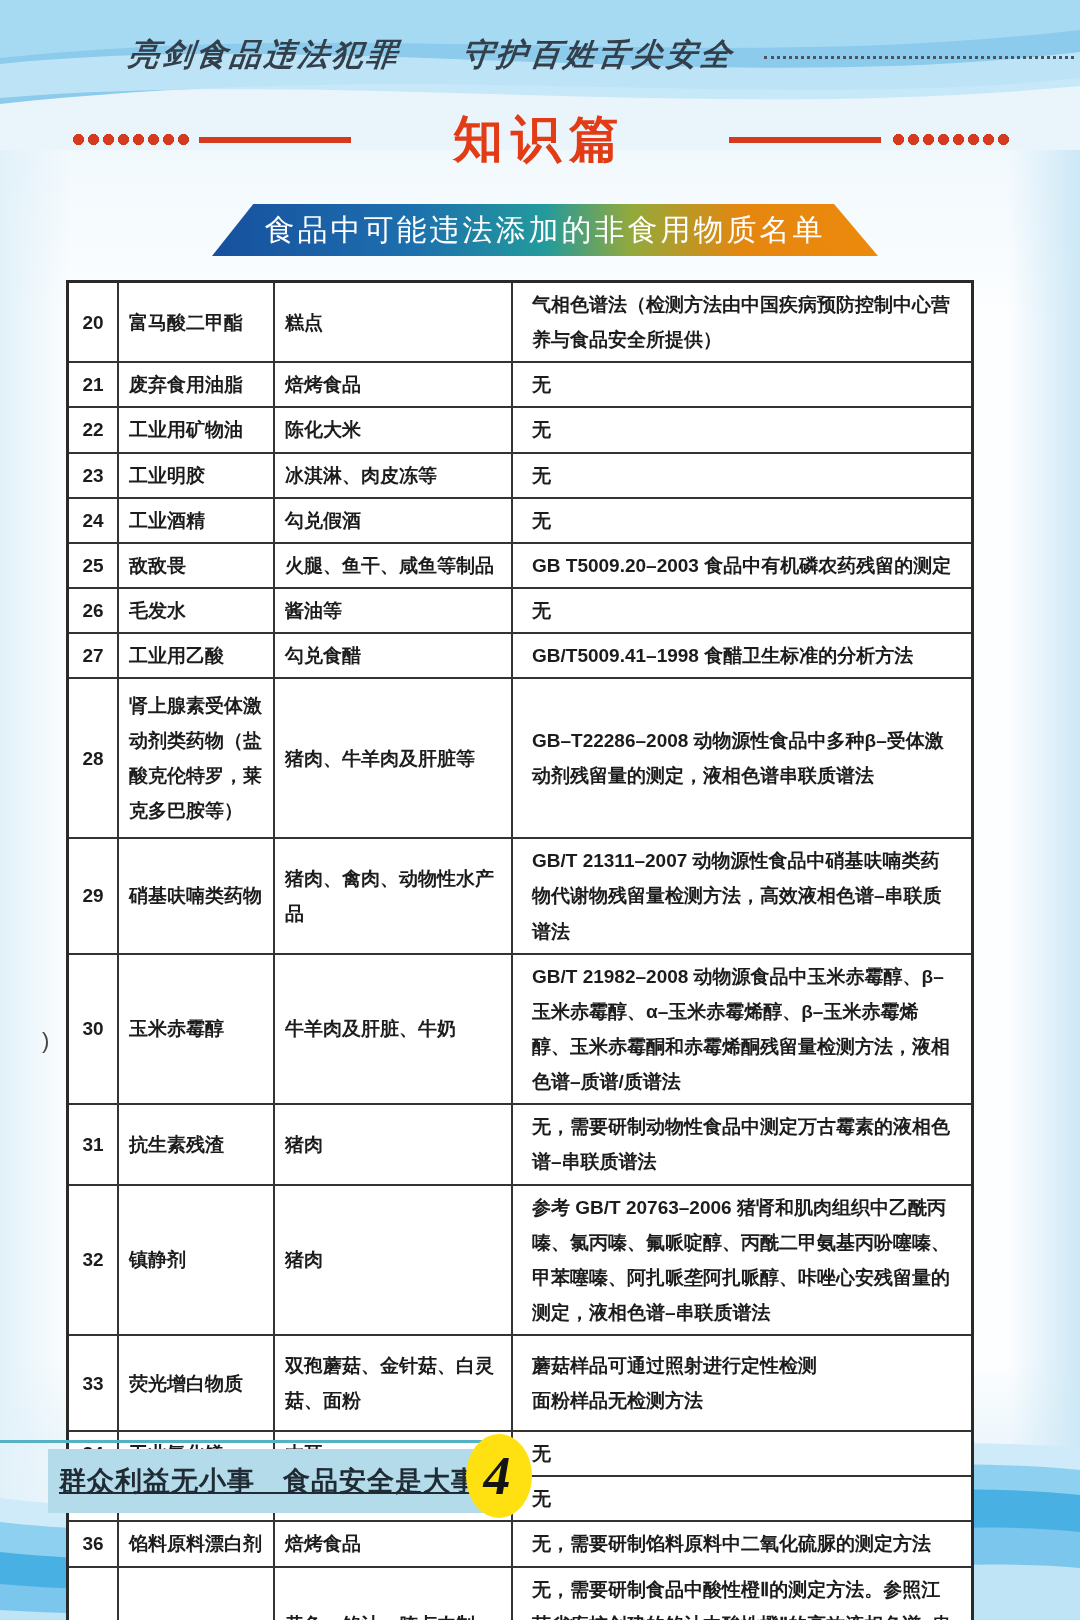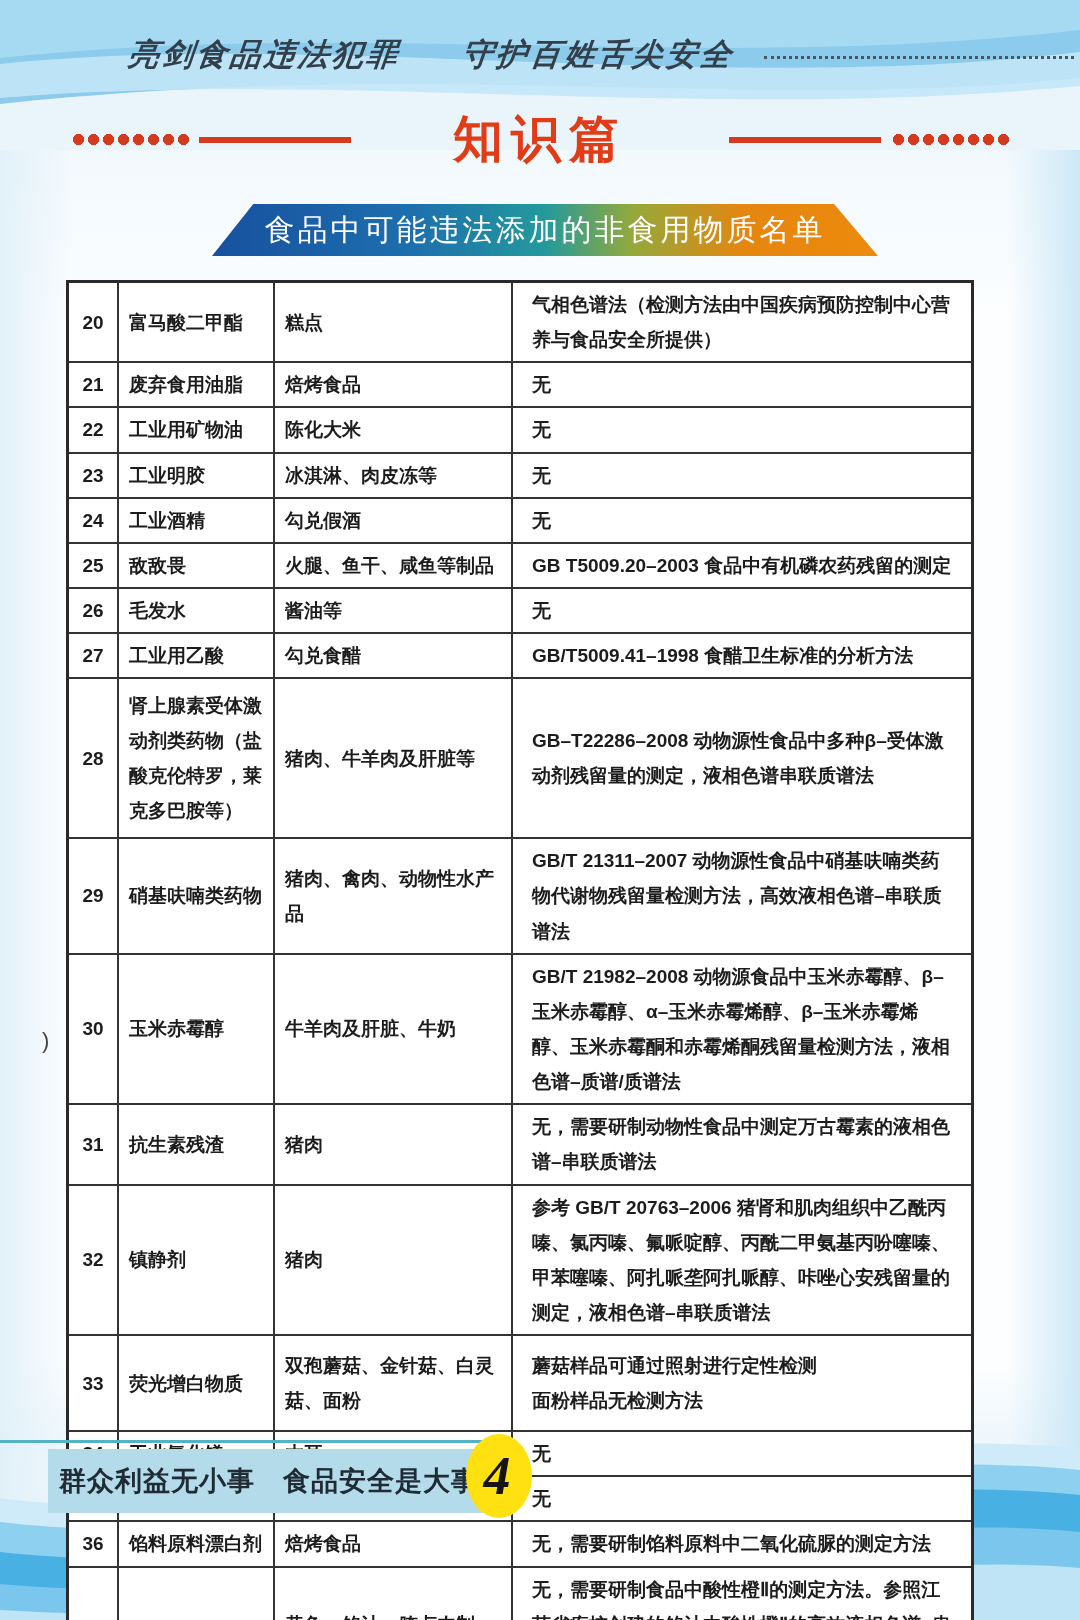--- a/index.html
+++ b/index.html
@@ -69,21 +69,21 @@
   .tbl tr:nth-child(11){height:96px;}
   .tbl tr:nth-child(13){height:122px;}
   .tbl tr:nth-child(14){height:96px;}
   .tbl tr:nth-child(18){height:126px;}
   
   .footer-line{position:absolute;left:0;top:1440px;width:494px;height:3px;background:#54b2c4;z-index:3;}
   .footer-box{
     position:absolute;left:48px;top:1449px;width:442px;height:64px;z-index:3;
     background:#b3dbea;display:flex;align-items:center;justify-content:center;
   }
-  .footer-box span{font-size:27px;font-weight:bold;color:#202b34;letter-spacing:1px;white-space:nowrap;}
+  .footer-box span{font-size:27px;font-weight:bold;color:#202b34;letter-spacing:1px;white-space:nowrap;text-decoration:underline;}
   .badge{
     position:absolute;left:466px;top:1434px;width:66px;height:84px;z-index:4;
     background:#ffe112;border-radius:50%;
     display:flex;align-items:center;justify-content:center;
   }
   .badge-num{
     font-family:"Liberation Serif",serif;font-style:italic;font-weight:bold;
     font-size:54px;color:#141414;transform:translateX(-2px);
   }
   

